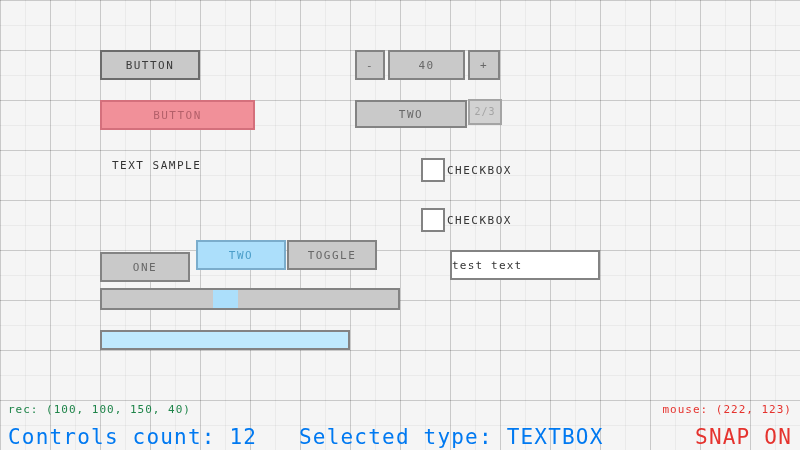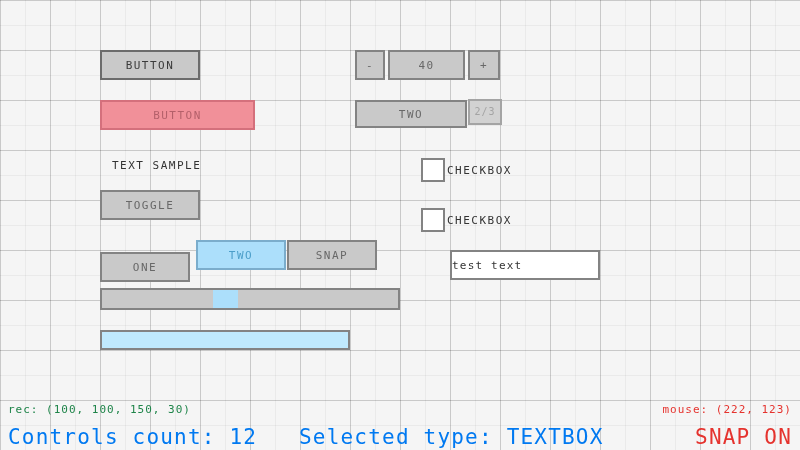--- a/index.html
+++ b/index.html
@@ -159,32 +159,29 @@
   <div class="ctl focused" style="left:100px; top:50px; width:100px; height:30px;">
     <span>BUTTON</span>
   </div>
 
   <div class="ctl pressed" style="left:100px; top:100px; width:155px; height:30px;">
     <span>BUTTON</span>
   </div>
 
   <div class="label-text" style="left:112px; top:160px;">TEXT SAMPLE</div>
 
-  <div class="ctl" style="left:100px; top:190px; width:100px; height:30px;">
-    <span>TOGGLE</span>
-  </div>
 
   <div class="ctl" style="left:100px; top:252px; width:90px; height:30px;">
     <span>ONE</span>
   </div>
   <div class="ctl active" style="left:196px; top:240px; width:90px; height:30px;">
     <span>TWO</span>
   </div>
   <div class="ctl" style="left:287px; top:240px; width:90px; height:30px;">
-    <span>SNAP</span>
+    <span>TOGGLE</span>
   </div>
 
   <div class="slider-track" style="left:100px; top:288px; width:300px; height:22px;">
     <div class="slider-knob" style="left:111px; width:25px;"></div>
   </div>
 
   <div class="progress-track" style="left:100px; top:330px; width:250px; height:20px;">
     <div class="progress-fill" style="width:100%;"></div>
   </div>
 
@@ -211,21 +208,21 @@
   </div>
   <div class="checkbox-row" style="left:421px; top:208px;">
     <div class="checkbox-box"></div>
     <div class="checkbox-label">CHECKBOX</div>
   </div>
 
   <div class="textbox" style="left:450px; top:250px; width:150px; height:30px;">
     <span>test text</span>
   </div>
 
-  <div class="status status-small" style="left:8px; top:404px; color:#1e8449;">rec: (100, 100, 150, 30)</div>
+  <div class="status status-small" style="left:8px; top:404px; color:#1e8449;">rec: (100, 100, 150, 40)</div>
 
   <div class="status status-small" style="right:8px; top:404px; color:#e5332e;">mouse: (222, 123)</div>
 
   <div class="status status-big" style="left:8px; top:427px; color:#0079f1;">Controls count: 12</div>
 
   <div class="status status-big" style="right:8px; top:427px; color:#e5332e;">SNAP ON</div>
 
   <div class="status status-big" style="left:299px; top:427px; color:#0079f1;">Selected type: TEXTBOX</div>
 
 </div>

